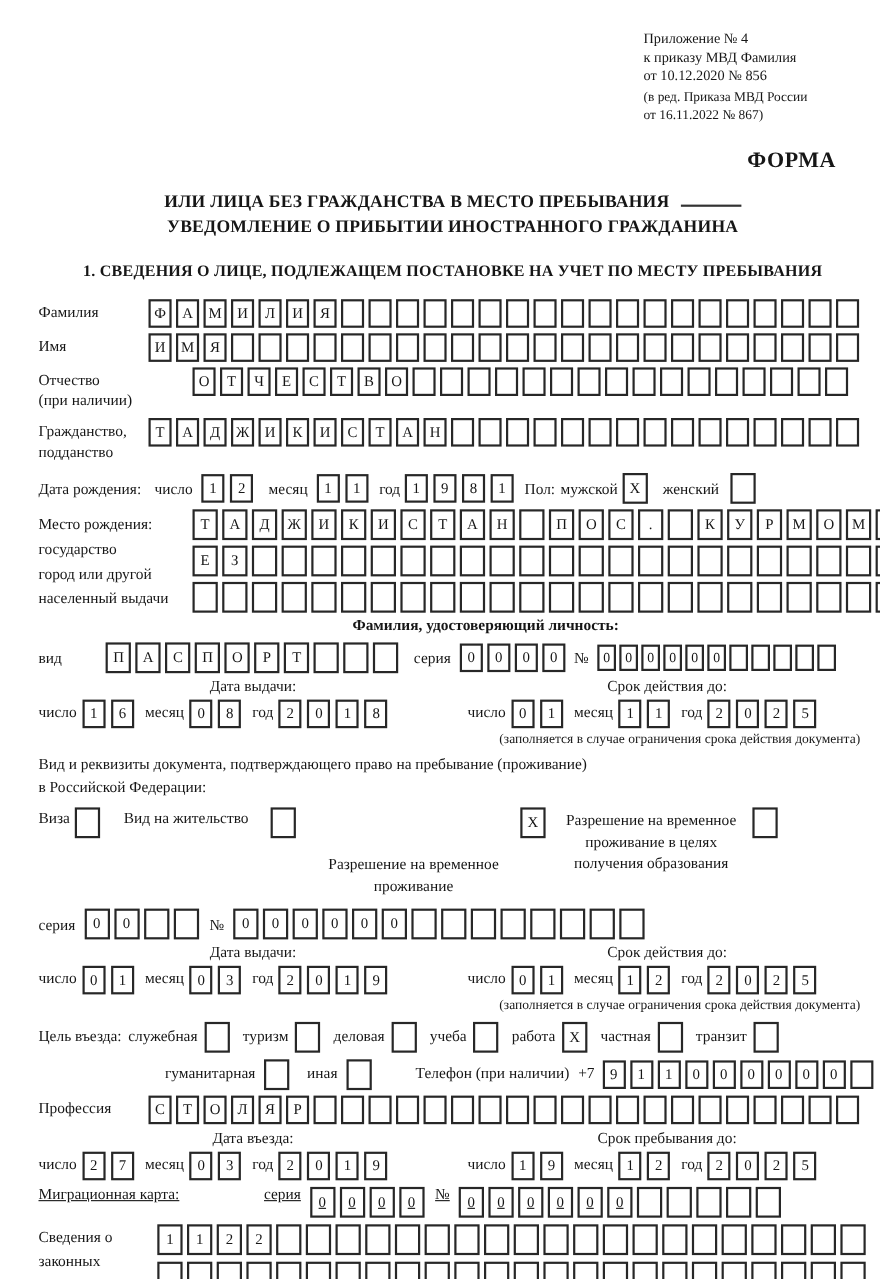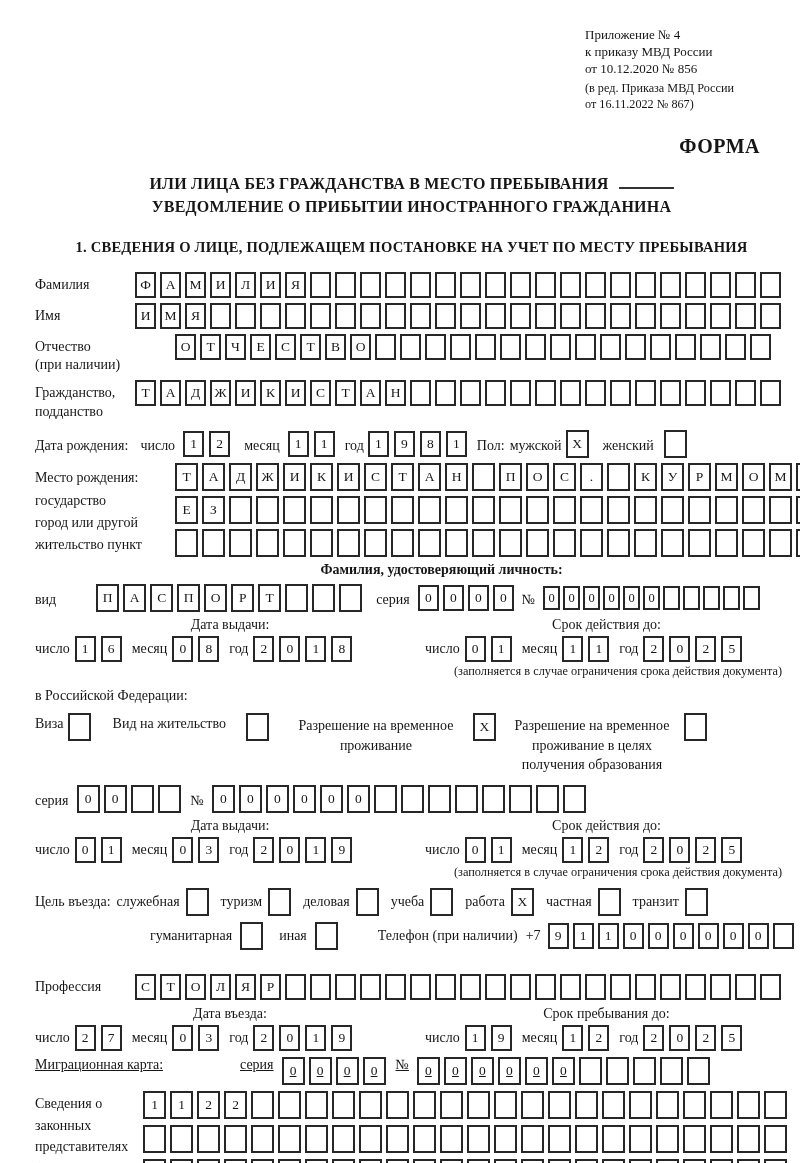--- a/index.html
+++ b/index.html
@@ -49,28 +49,28 @@
   .date-line .boxes{margin-right:10px;}
   .note{font-size:12.3px;text-align:right;padding-right:6px;margin:2px 0 6px 0;}
 
   .intro{font-size:14px;line-height:1.5;margin:4px 0 2px 0;}
 
   
   .opts{display:flex;align-items:flex-start;margin:6px 0 10px 0;font-size:14px;}
   .opt{display:flex;align-items:flex-start;}
   .opt .olbl{padding-top:4px;}
   .opt .olbl.wrap{display:inline-block;text-align:center;line-height:1.4;}
-  .opt .olbl.w175{width:178px;}
+  .opt .olbl.w175{width:178px;margin-top:40px;}
   .opt .olbl.w168{width:168px;}
   .opt .boxes{margin-left:8px;margin-top:1px;}
 
   .purposes{display:flex;align-items:center;font-size:14px;margin:8px 0 4px 0;flex-wrap:nowrap;}
   .purposes .plbl{margin-right:6px;white-space:nowrap;}
   .purposes .boxes{margin-right:12px;}
-  .purposes2{display:flex;align-items:center;font-size:14px;margin:6px 0 24px 115px;}
+  .purposes2{display:flex;align-items:center;font-size:14px;margin:6px 0 5px 115px;}
   .purposes2 .plbl{margin-right:8px;white-space:nowrap;}
   .purposes2 .boxes{margin-right:16px;}
   .phone-lbl{margin:0 14px 0 24px;white-space:nowrap;}
   .phone-prefix{margin-right:7px;}
 
   .mcard{display:flex;align-items:flex-start;font-size:14px;margin:6px 0;text-decoration:underline;}
   .mcard .mlbl{flex:0 0 175px;}
   .mcard .slbl{margin:0 8px 0 30px;}
   .mcard .nlbl{margin:0 8px 0 10px;}
 
@@ -78,21 +78,21 @@
   .reps .rlabel{flex:0 0 108px;line-height:1.55;padding-top:2px;}
   .reps .rrows{display:flex;flex-direction:column;gap:6px;}
 </style>
 </head>
 <body>
 
 <div class="page">
 
   <div class="appendix">
     <div>Приложение № 4</div>
-    <div>к приказу МВД России</div>
+    <div>к приказу МВД Фамилия</div>
     <div>от 10.12.2020 № 856</div>
   </div>
   <div class="edition">
     <div>(в ред. Приказа МВД России</div>
     <div>от 16.11.2022 № 867)</div>
   </div>
 
   <div class="form-label">ФОРМА</div>
 
   <div class="title">
@@ -262,21 +262,21 @@
     <span class="boxes ck">
         <span class="cbox"></span>
       </span>
   </div>
 
   <div class="frow" style="margin-top:4px;">
     <div class="flabel w140" style="line-height:1.6;">
       <div>Место рождения:</div>
       <div>государство</div>
       <div>город или другой</div>
-      <div>жительство пункт</div>
+      <div>населенный выдачи</div>
     </div>
     <div class="stack">
       <span class="boxes lg">
           <span class="cbox">Т</span>
           <span class="cbox">А</span>
           <span class="cbox">Д</span>
           <span class="cbox">Ж</span>
           <span class="cbox">И</span>
           <span class="cbox">К</span>
           <span class="cbox">И</span>
@@ -434,20 +434,21 @@
             <span class="cbox">0</span>
             <span class="cbox">2</span>
             <span class="cbox">5</span>
           </span>
       </div>
     </div>
   </div>
   <div class="note">(заполняется в случае ограничения срока действия документа)</div>
 
   <div class="intro">
+    <div>Вид и реквизиты документа, подтверждающего право на пребывание (проживание)</div>
     <div>в Российской Федерации:</div>
   </div>
 
   <div class="opts">
     <div class="opt">
       <span class="olbl">Виза</span>
       <span class="boxes ck" style="margin-left:4px;">
           <span class="cbox"></span>
         </span>
     </div>

